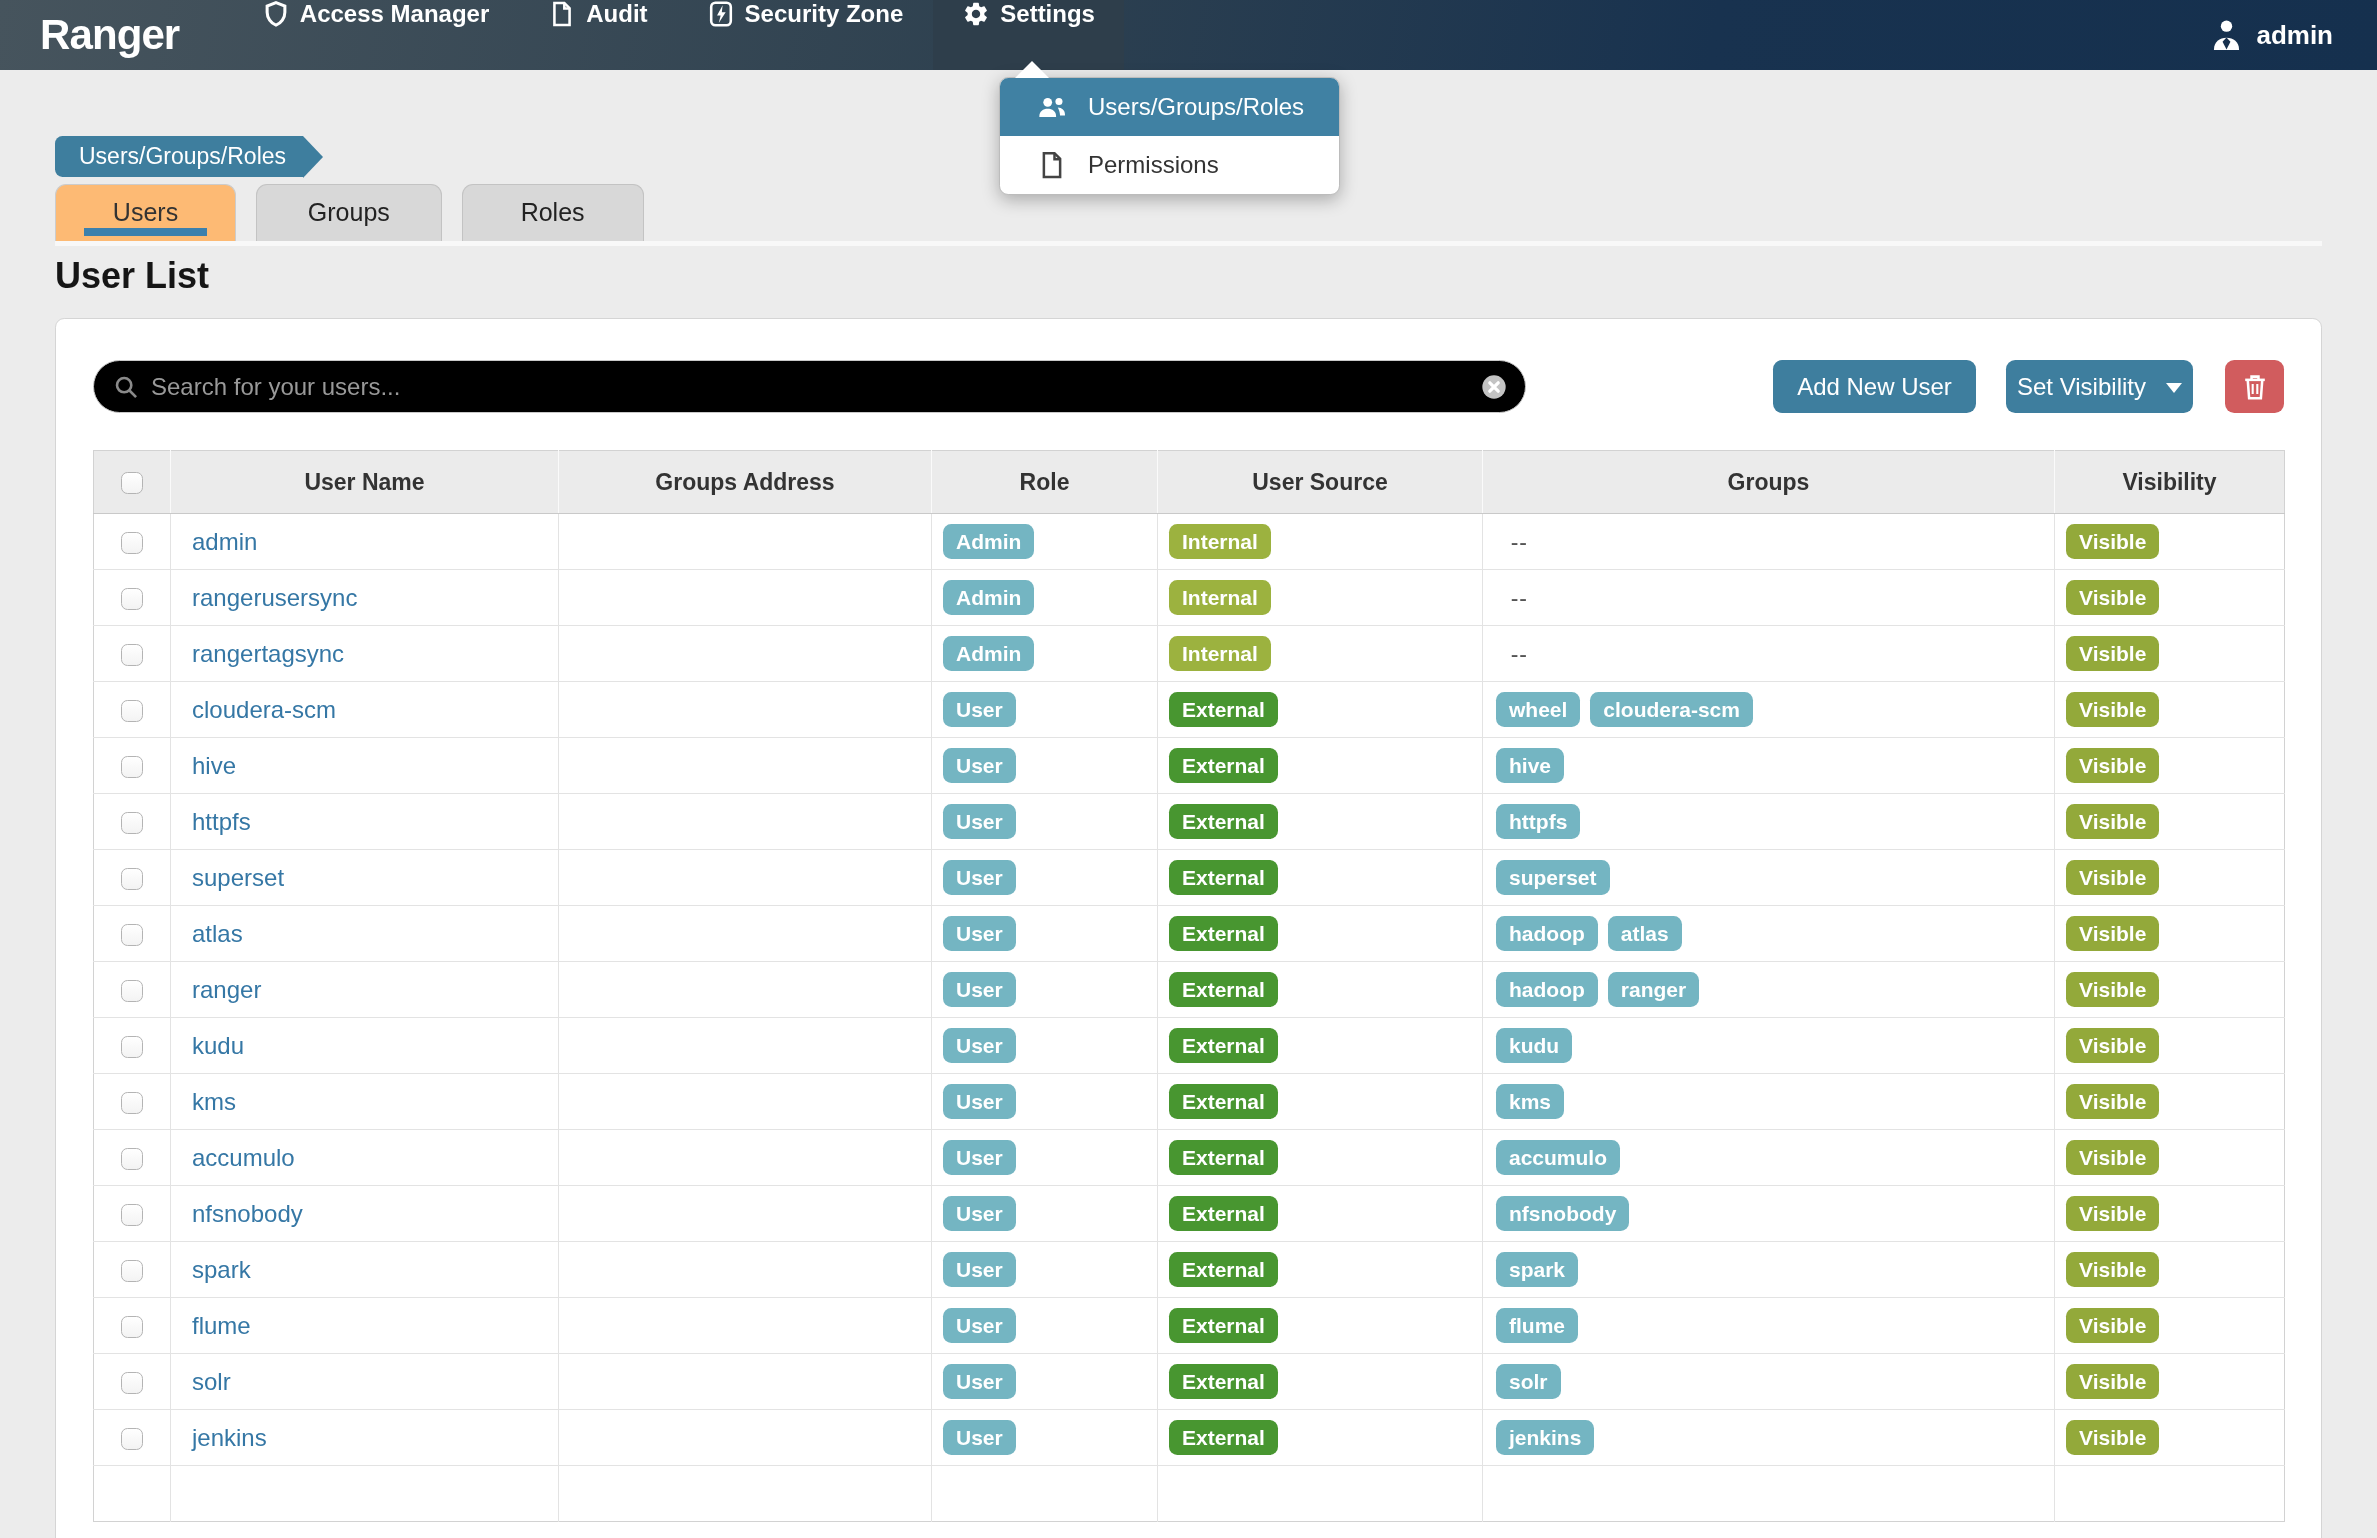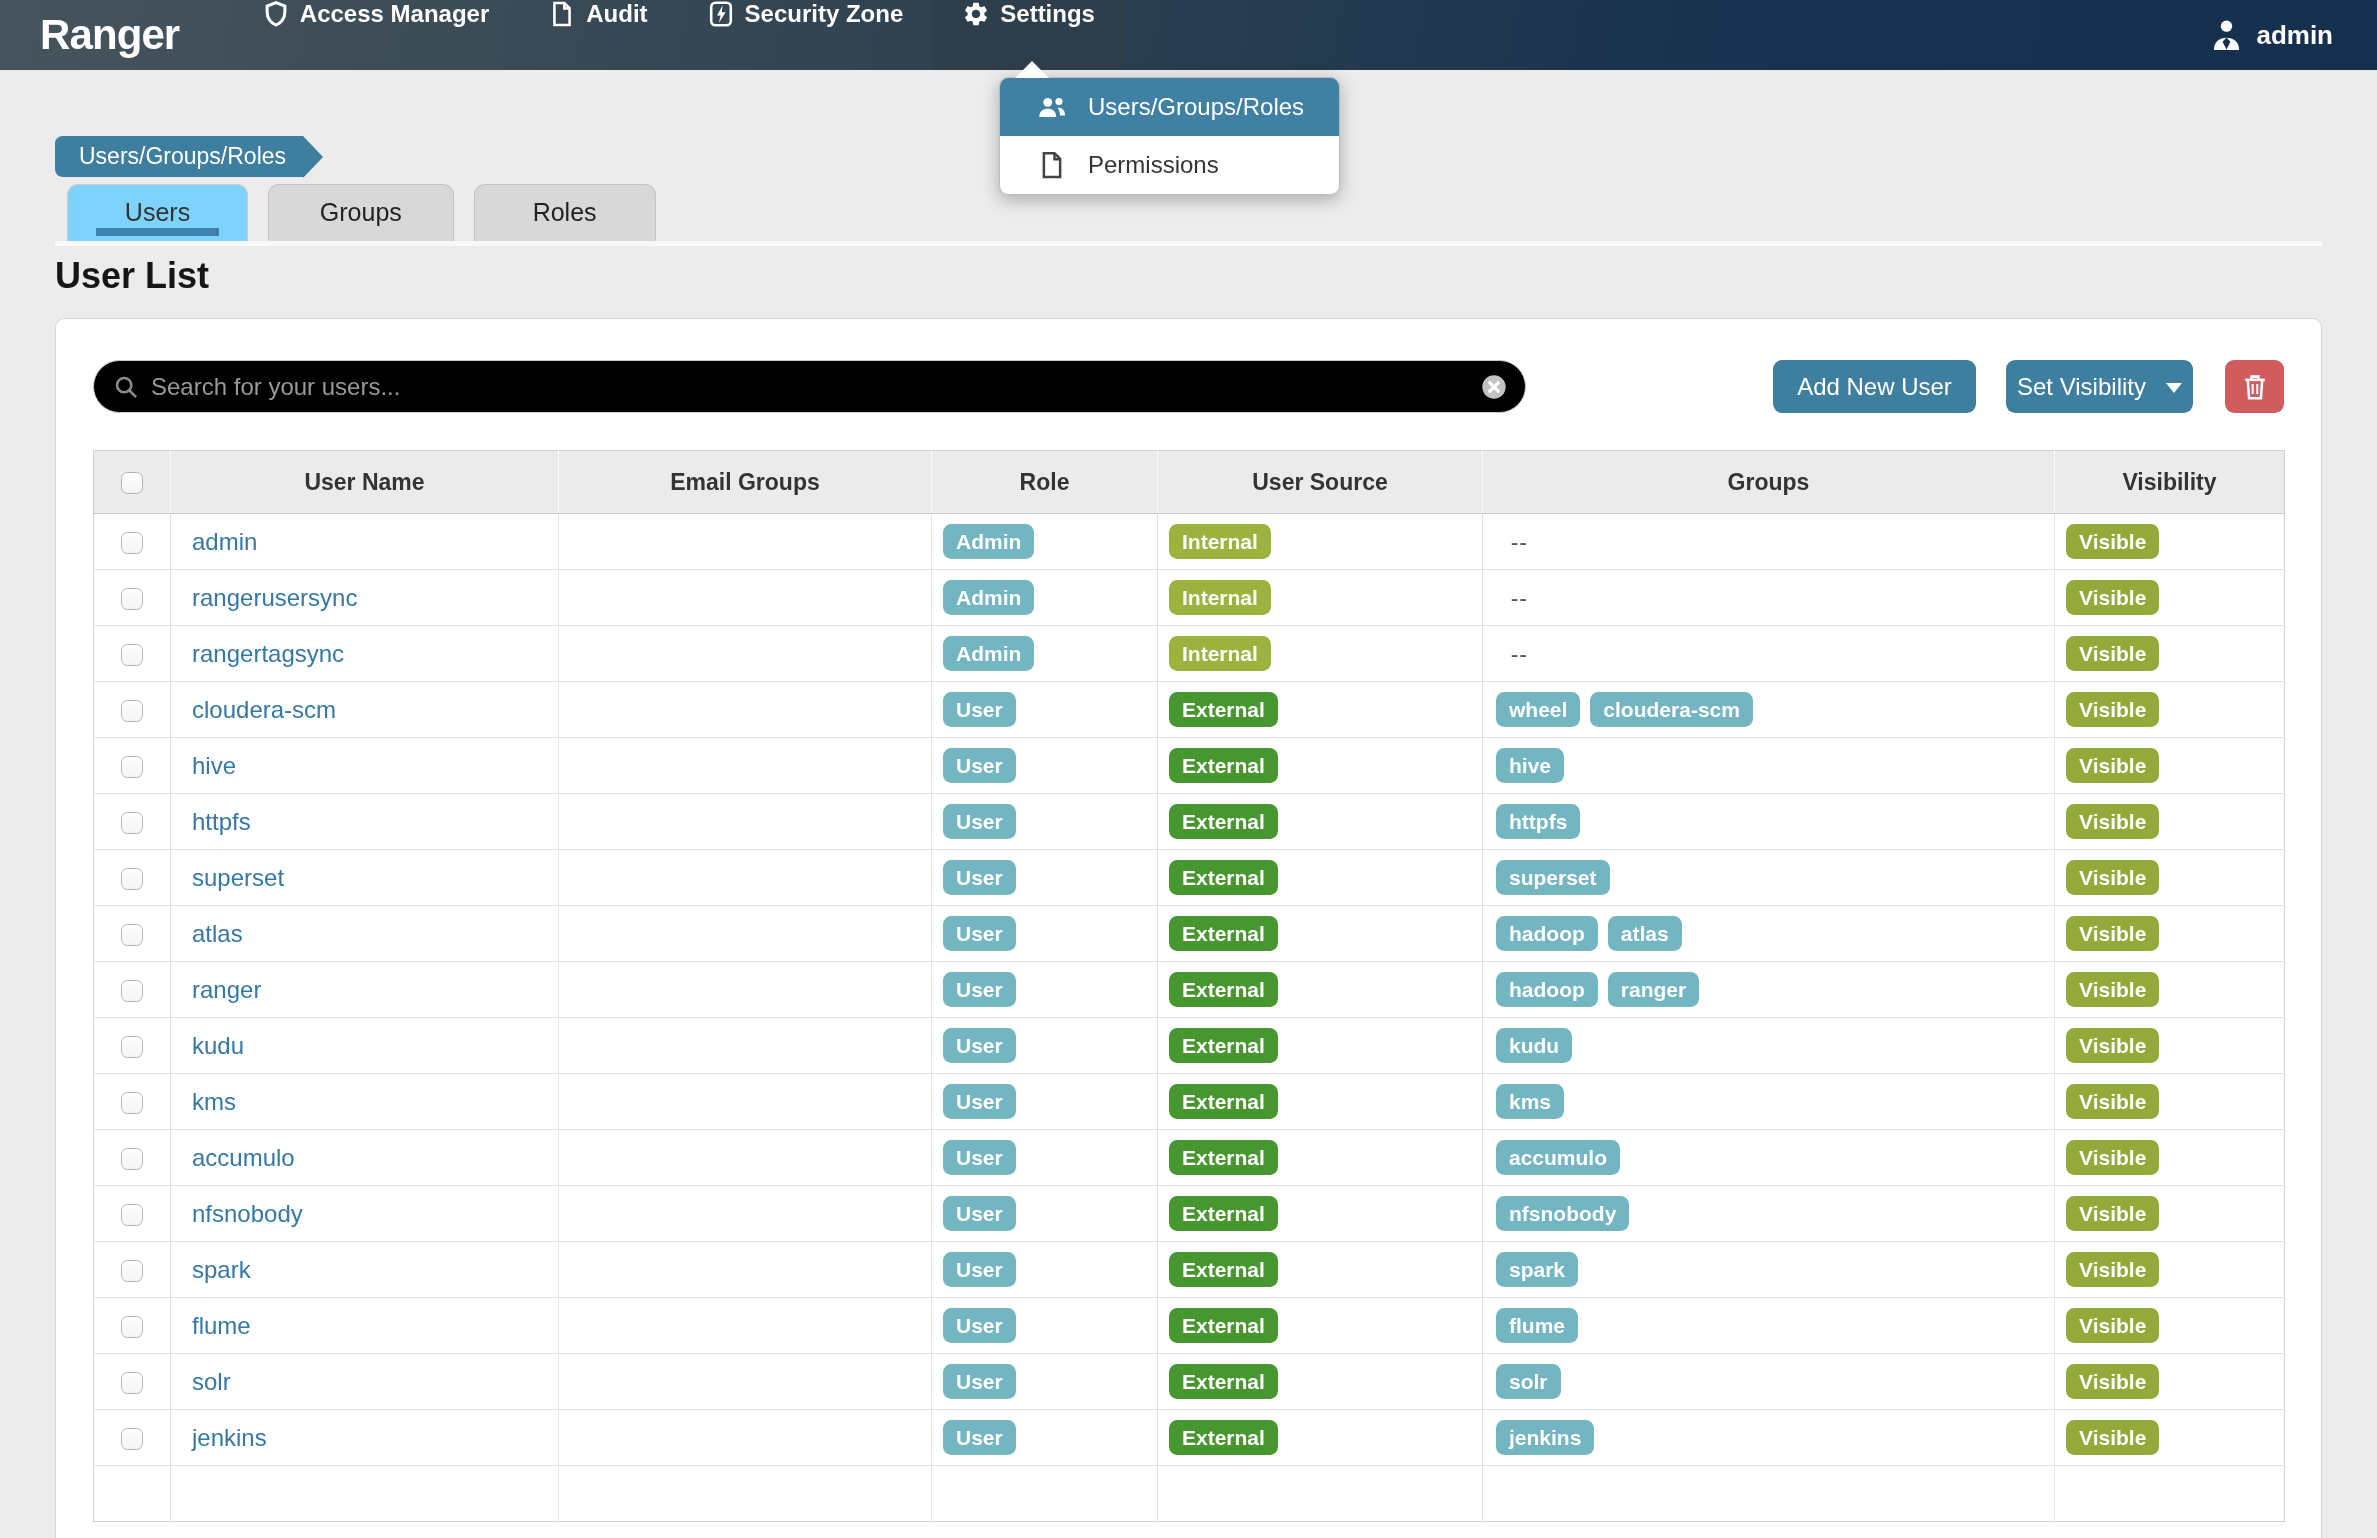--- a/index.html
+++ b/index.html
@@ -70,21 +70,21 @@
     position:absolute; left:55px; top:184px; right:55px; height:57px;
     border-bottom:5.5px solid #f8f8f8; white-space:nowrap;
   }
   .tab {
     position:relative; display:inline-block; box-sizing:border-box;
     height:57px; line-height:55px; text-align:center; font-size:25px; color:#222;
     background:#d8d8d8; border:0.9px solid #c3c3c3; border-bottom:none;
     border-radius:11px 11px 0 0; margin-right:15.7px; vertical-align:bottom; cursor:pointer;
   }
   .tab.w1 { width:181px; } .tab.w2 { width:186px; } .tab.w3 { width:182px; }
-  .tab.active { background:#7dd3fc; border-color:#cccccc; color:#333;margin-left:12px; }
+  .tab.active { background:#fdba74; border-color:#cccccc; color:#333; }
   .tab.active::after {
     content:""; position:absolute; left:28px; right:28px; bottom:5.5px; height:7.4px;
     background:#3c80ac;
   }
 
   .page-title {
     position:absolute; left:55px; top:255px; font-size:36px; font-weight:bold; color:#161616;
   }
 
   
@@ -294,21 +294,21 @@
         <col style="width:325px">
         <col style="width:572px">
         <col style="width:230px">
     </colgroup>
     <thead>
       <tr>
         <th class="c-check">
           <input type="checkbox" class="checkbox" style="">
         </th>
         <th>User Name</th>
-        <th>Email Groups</th>
+        <th>Groups Address</th>
         <th>Role</th>
         <th>User Source</th>
         <th>Groups</th>
         <th>Visibility</th>
       </tr>
     </thead>
     <tbody>
         <tr>
     <td class="c-check">
       <input type="checkbox" class="checkbox" style="">

